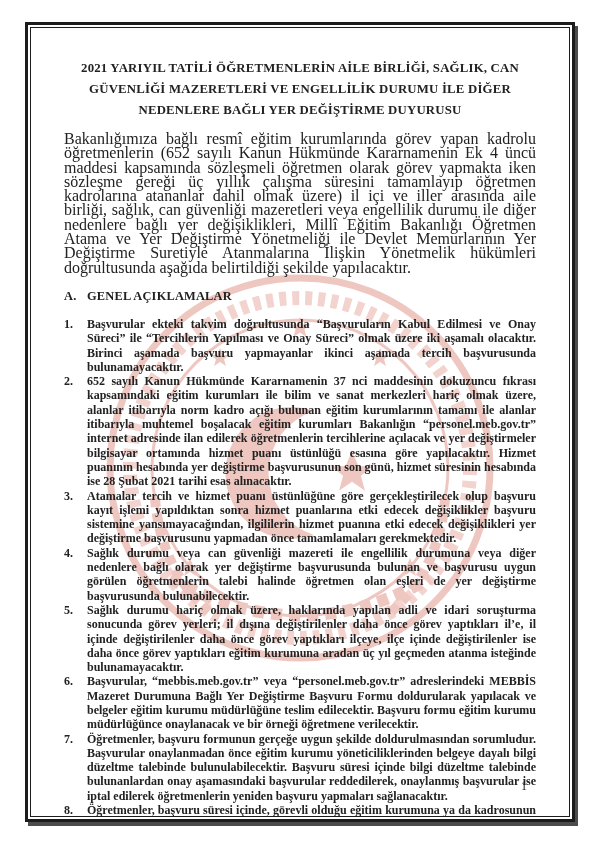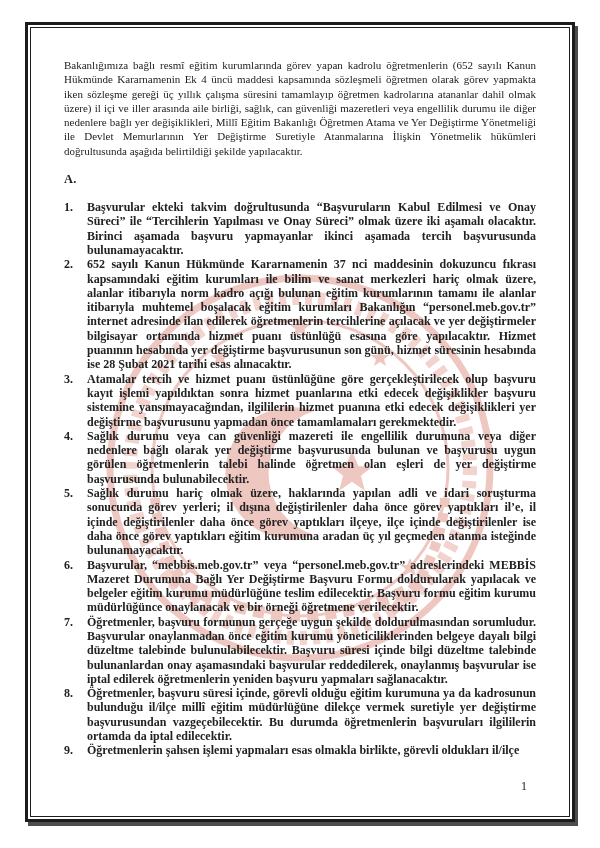--- a/index.html
+++ b/index.html
@@ -46,21 +46,21 @@
   }
   .doc-title {
     font-size: 12.8px;
     font-weight: bold;
     text-align: center;
     line-height: 21px;
     margin: 0 4px 11px 4px;
     letter-spacing: 0.2px;
   }
   .intro {
-    font-size: 11px;
+    font-size: 16px;
     line-height: 14.3px;
     text-align: justify;
     margin: 0 0 14px 0;
   }
   .sec-heading {
     display: flex;
     font-size: 12.4px;
     font-weight: bold;
     margin: 0 0 13px 0;
     letter-spacing: 0.2px;
@@ -112,25 +112,27 @@
           <use href="#st" transform="translate(90,300) scale(0.5)"></use>
           <use href="#st" transform="translate(310,300) scale(0.5)"></use>
           <use href="#st" transform="translate(200,60) scale(0.55)"></use>
           <path d="M70,310 Q200,385 330,310" stroke-width="12" stroke-dasharray="11 7"></path>
           <path d="M55,230 Q60,300 110,345" stroke-width="10" stroke-dasharray="9 6"></path>
           <path d="M345,230 Q340,300 290,345" stroke-width="10" stroke-dasharray="9 6"></path>
         </svg>
       </div>
 
       <div class="content">
+        <h1 class="doc-title">2021 YARIYIL TATİLİ ÖĞRETMENLERİN AİLE BİRLİĞİ, SAĞLIK, CAN GÜVENLİĞİ MAZERETLERİ VE ENGELLİLİK DURUMU İLE DİĞER NEDENLERE BAĞLI YER DEĞİŞTİRME DUYURUSU</h1>
 
         <p class="intro">Bakanlığımıza bağlı resmî eğitim kurumlarında görev yapan kadrolu öğretmenlerin (652 sayılı Kanun Hükmünde Kararnamenin Ek 4 üncü maddesi kapsamında sözleşmeli öğretmen olarak görev yapmakta iken sözleşme gereği üç yıllık çalışma süresini tamamlayıp öğretmen kadrolarına atananlar dahil olmak üzere) il içi ve iller arasında aile birliği, sağlık, can güvenliği mazeretleri veya engellilik durumu ile diğer nedenlere bağlı yer değişiklikleri, Millî Eğitim Bakanlığı Öğretmen Atama ve Yer Değiştirme Yönetmeliği ile Devlet Memurlarının Yer Değiştirme Suretiyle Atanmalarına İlişkin Yönetmelik hükümleri doğrultusunda aşağıda belirtildiği şekilde yapılacaktır.</p>
 
         <div class="sec-heading">
           <span class="sec-num">A.</span>
+          <span>GENEL AÇIKLAMALAR</span>
         </div>
 
         <div class="items">
           <div class="item">
             <span class="item-num">1.</span>
             <span class="item-text">Başvurular ekteki takvim doğrultusunda “Başvuruların Kabul Edilmesi ve Onay Süreci” ile “Tercihlerin Yapılması ve Onay Süreci” olmak üzere iki aşamalı olacaktır. Birinci aşamada başvuru yapmayanlar ikinci aşamada tercih başvurusunda bulunamayacaktır.</span>
           </div>
           <div class="item">
             <span class="item-num">2.</span>
             <span class="item-text">652 sayılı Kanun Hükmünde Kararnamenin 37 nci maddesinin dokuzuncu fıkrası kapsamındaki eğitim kurumları ile bilim ve sanat merkezleri hariç olmak üzere, alanlar itibarıyla norm kadro açığı bulunan eğitim kurumlarının tamamı ile alanlar itibarıyla muhtemel boşalacak eğitim kurumları Bakanlığın “personel.meb.gov.tr” internet adresinde ilan edilerek öğretmenlerin tercihlerine açılacak ve yer değiştirmeler bilgisayar ortamında hizmet puanı üstünlüğü esasına göre yapılacaktır. Hizmet puanının hesabında yer değiştirme başvurusunun son günü, hizmet süresinin hesabında ise 28 Şubat 2021 tarihi esas alınacaktır.</span>

